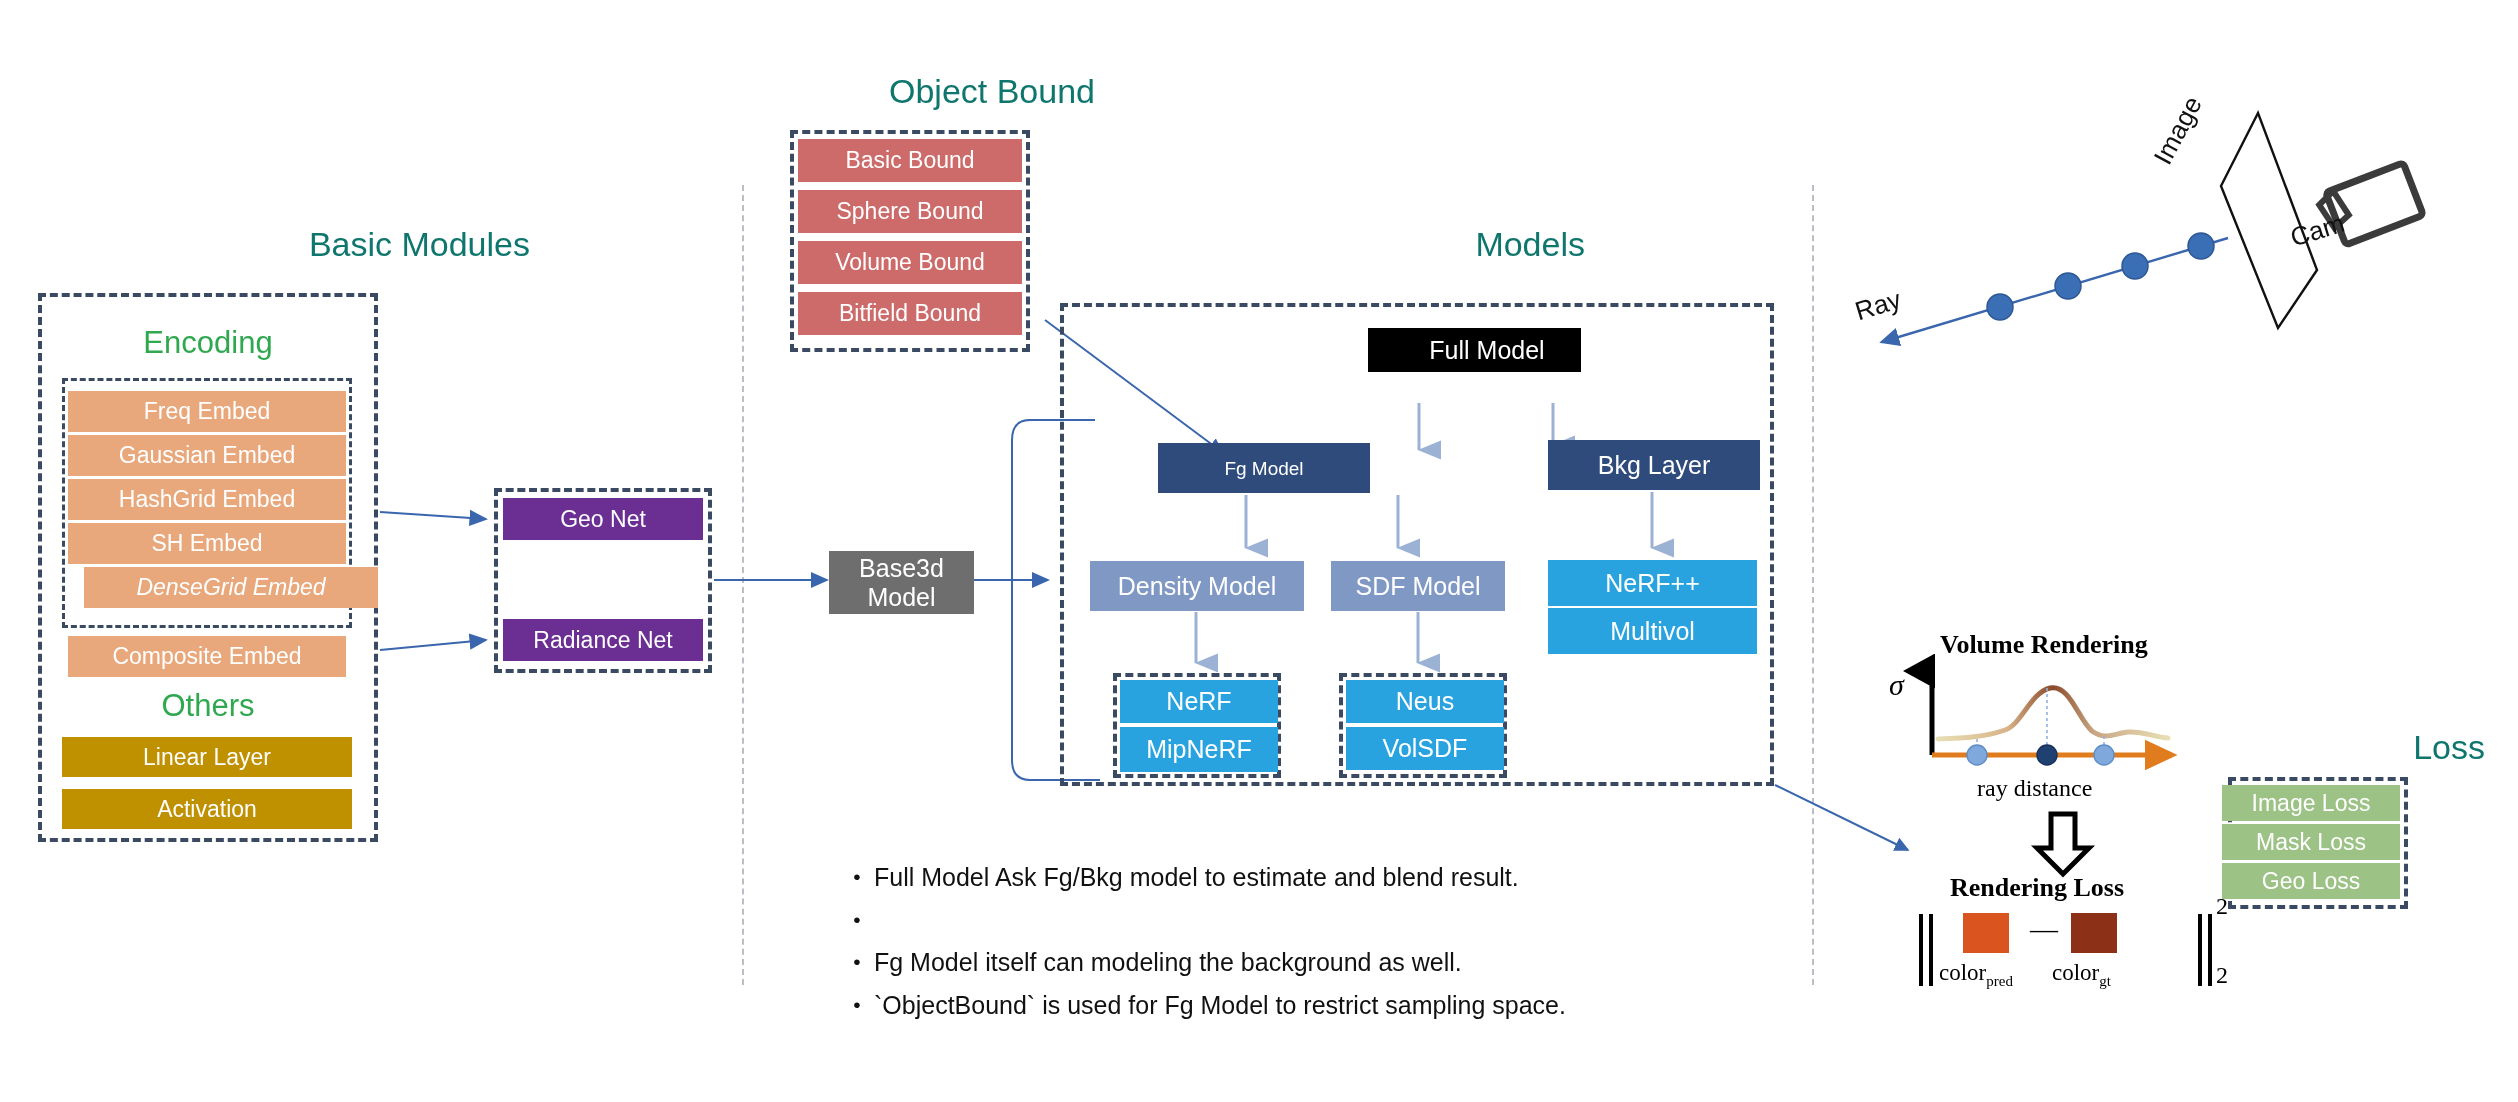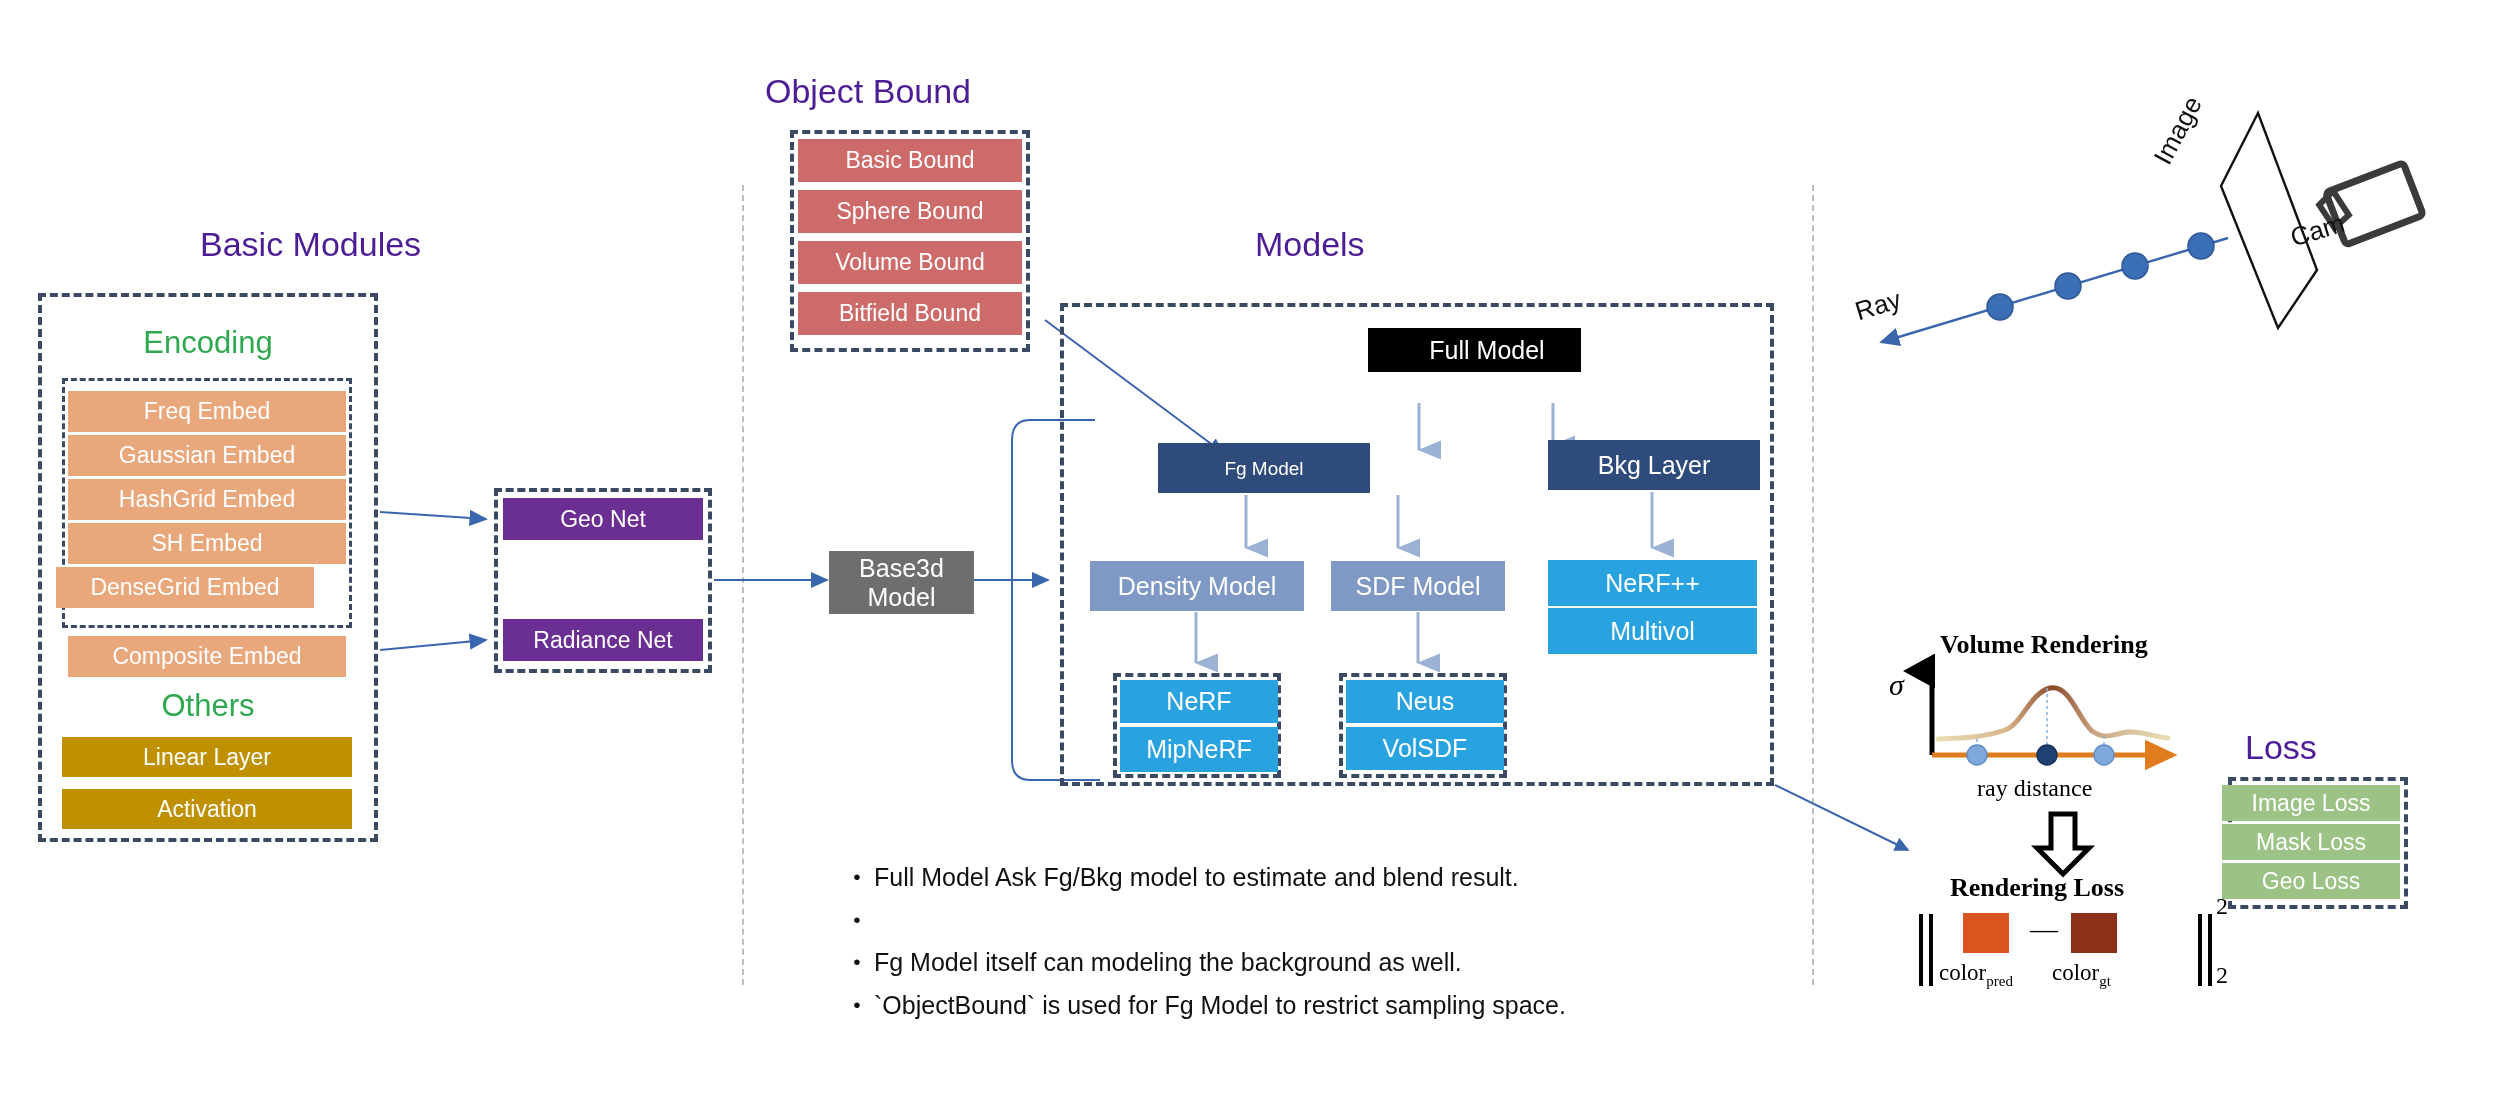--- a/index.html
+++ b/index.html
@@ -13,25 +13,25 @@
     position: relative;
     width: 2518px;
     height: 1102px;
     background: #ffffff;
     overflow: hidden;
   }
   .abs { position: absolute; box-sizing: border-box; }
 
   
   .section-title {
-    color: #4c1d95;
+    color: #0f766e;
     font-size: 34px;
     font-weight: 400;
     white-space: nowrap;
-    text-align: left;
+    text-align: right;
   }
   .group-title {
     color: #2fa84f;
     font-size: 31px;
     font-weight: 400;
     text-align: center;
     white-space: nowrap;
   }
 
   
@@ -125,21 +125,21 @@
   <div class="abs dash-box" style="left:38px; top:293px; width:340px; height:549px;"></div>
 
   <div class="abs group-title" style="left:38px; top:325px; width:340px;">Encoding</div>
 
   <div class="abs dash-box-thin" style="left:62px; top:378px; width:290px; height:250px;"></div>
 
   <div class="abs chip chip-orange" style="left:68px; top:391px; width:278px; height:41px;">Freq Embed</div>
   <div class="abs chip chip-orange" style="left:68px; top:435px; width:278px; height:41px;">Gaussian Embed</div>
   <div class="abs chip chip-orange" style="left:68px; top:479px; width:278px; height:41px;">HashGrid Embed</div>
   <div class="abs chip chip-orange" style="left:68px; top:523px; width:278px; height:41px;">SH Embed</div>
-  <div class="abs chip chip-orange" style="left:56px; top:567px; width:258px; height:41px;">DenseGrid Embed</div>
+  <div class="abs chip chip-orange" style="left:84px; top:567px; width:294px; height:41px;font-style:italic;">DenseGrid Embed</div>
 
   <div class="abs chip chip-orange" style="left:68px; top:636px; width:278px; height:41px;">Composite Embed</div>
 
   <div class="abs group-title" style="left:38px; top:688px; width:340px;">Others</div>
 
   <div class="abs chip chip-gold" style="left:62px; top:737px; width:290px; height:40px;">Linear Layer</div>
   <div class="abs chip chip-gold" style="left:62px; top:789px; width:290px; height:40px;">Activation</div>
 
   <div class="abs dash-box" style="left:494px; top:488px; width:218px; height:185px;"></div>
 

